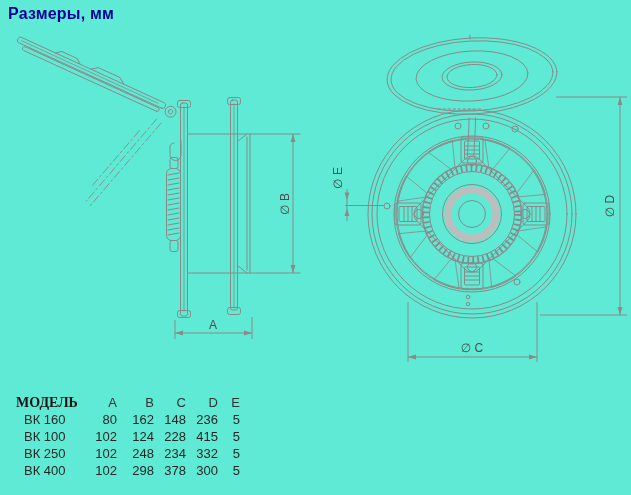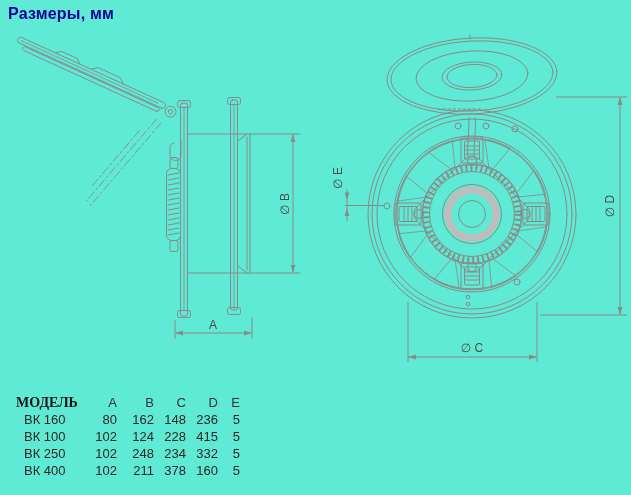--- a/index.html
+++ b/index.html
@@ -274,21 +274,21 @@
         <td class="c-model">ВК 250</td>
         <td class="c-a">102</td>
         <td class="c-b">248</td>
         <td class="c-c">234</td>
         <td class="c-d">332</td>
         <td class="c-e">5</td>
       </tr>
       <tr>
         <td class="c-model">ВК 400</td>
         <td class="c-a">102</td>
-        <td class="c-b">211</td>
+        <td class="c-b">298</td>
         <td class="c-c">378</td>
-        <td class="c-d">160</td>
+        <td class="c-d">300</td>
         <td class="c-e">5</td>
       </tr>
     </tbody>
       </table>
   </div>
 </div>
 
 </body></html>

